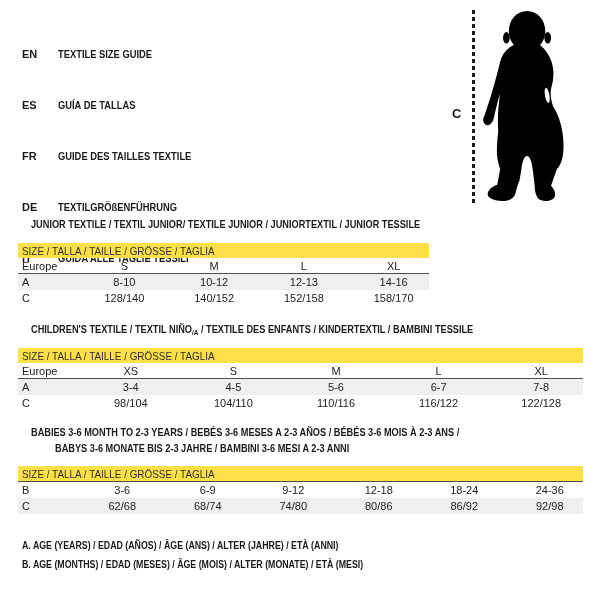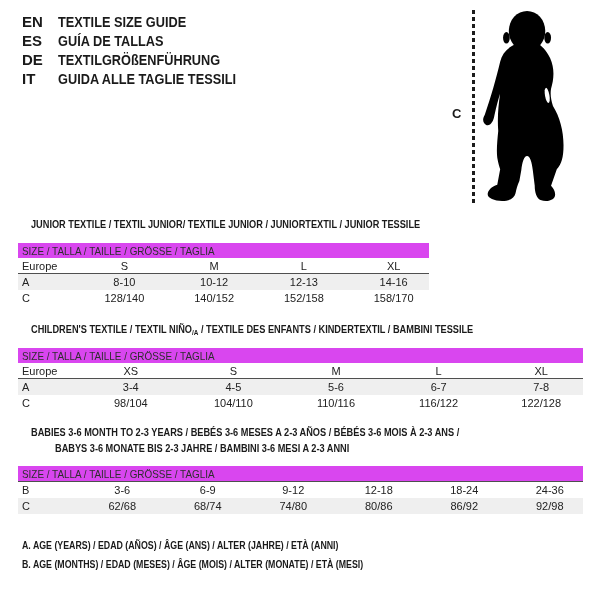--- a/index.html
+++ b/index.html
@@ -7,36 +7,36 @@
     width:600px;height:600px;position:relative;background:#ffffff;
     font-family:"Liberation Sans","DejaVu Sans",sans-serif;
     color:#1a1a1a;overflow:hidden;
   }
   .cond{display:inline-block;transform:scaleX(.8);transform-origin:0 50%;white-space:nowrap;}
   .cond9{display:inline-block;transform:scaleX(.9);transform-origin:0 50%;white-space:nowrap;}
   .cond85{display:inline-block;transform:scaleX(.85);transform-origin:0 50%;white-space:nowrap;}
 
   
   .lang-block{position:absolute;left:22px;top:12px;}
-  .lang-line{display:flex;height:19px;align-items:center;font-weight:bold;font-size:15px;}
+  .lang-line{display:flex;height:19px;align-items:center;font-weight:bold;font-size:11px;margin-top:32px;}
   .lang-code{width:36px;flex:0 0 36px;}
   .lang-label{flex:1;}
 
   
   .dotted-line{position:absolute;left:472px;top:10px;width:3px;height:196px;
     background:repeating-linear-gradient(to bottom,#1c1c1c 0 4px,transparent 4px 7px);}
   .fig-label{position:absolute;left:452px;top:106px;font-size:13px;font-weight:bold;}
   .baby-svg{position:absolute;left:480px;top:2px;}
 
   
   .section{position:absolute;left:18px;}
   .sec-title{position:absolute;left:13px;top:0;font-size:11.5px;font-weight:bold;line-height:15px;}
   .sec-title .sub{font-size:8px;vertical-align:-2px;}
   .tablebox{position:absolute;left:0;right:0;}
-  .size-bar{height:15px;background:#d946ef;display:flex;align-items:center;padding-left:4px;
+  .size-bar{height:15px;background:#fde047;display:flex;align-items:center;padding-left:4px;
     font-size:11px;color:#2e2e2e;}
   .size-bar.ruled{border-bottom:1px solid #4f4f4f;}
   .trow{display:flex;align-items:center;height:16px;font-size:11px;color:#222;gap:19px;}
   .trow.hdr{height:15px;border-bottom:1px solid #4f4f4f;}
   .trow.shaded{background:#efefef;}
   .rlabel{flex:0 0 48px;padding-left:4px;}
   .cell{flex:1;text-align:center;}
 
   #sec-junior{top:217px;width:411px;}
   #sec-junior .tablebox{top:26px;}
@@ -54,20 +54,24 @@
 <body>
 
 <div class="lang-block">
   <div class="lang-line">
     <span class="lang-code">EN</span>
     <span class="lang-label cond85">TEXTILE SIZE GUIDE</span>
   </div>
   <div class="lang-line">
     <span class="lang-code">ES</span>
     <span class="lang-label cond85">GUÍA DE TALLAS</span>
+  </div>
+  <div class="lang-line">
+    <span class="lang-code">FR</span>
+    <span class="lang-label cond85">GUIDE DES TAILLES TEXTILE</span>
   </div>
   <div class="lang-line">
     <span class="lang-code">DE</span>
     <span class="lang-label cond85">TEXTILGRÖßENFÜHRUNG</span>
   </div>
   <div class="lang-line">
     <span class="lang-code">IT</span>
     <span class="lang-label cond85">GUIDA ALLE TAGLIE TESSILI</span>
   </div>
 </div>

